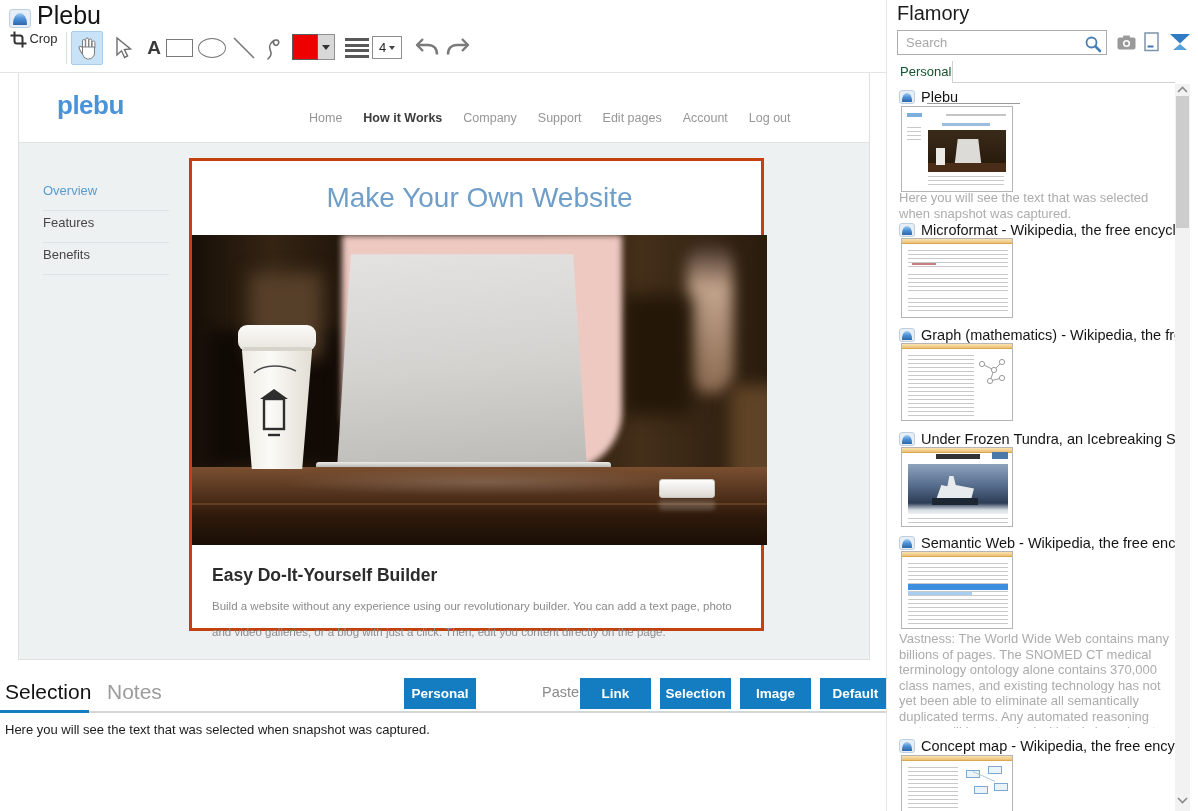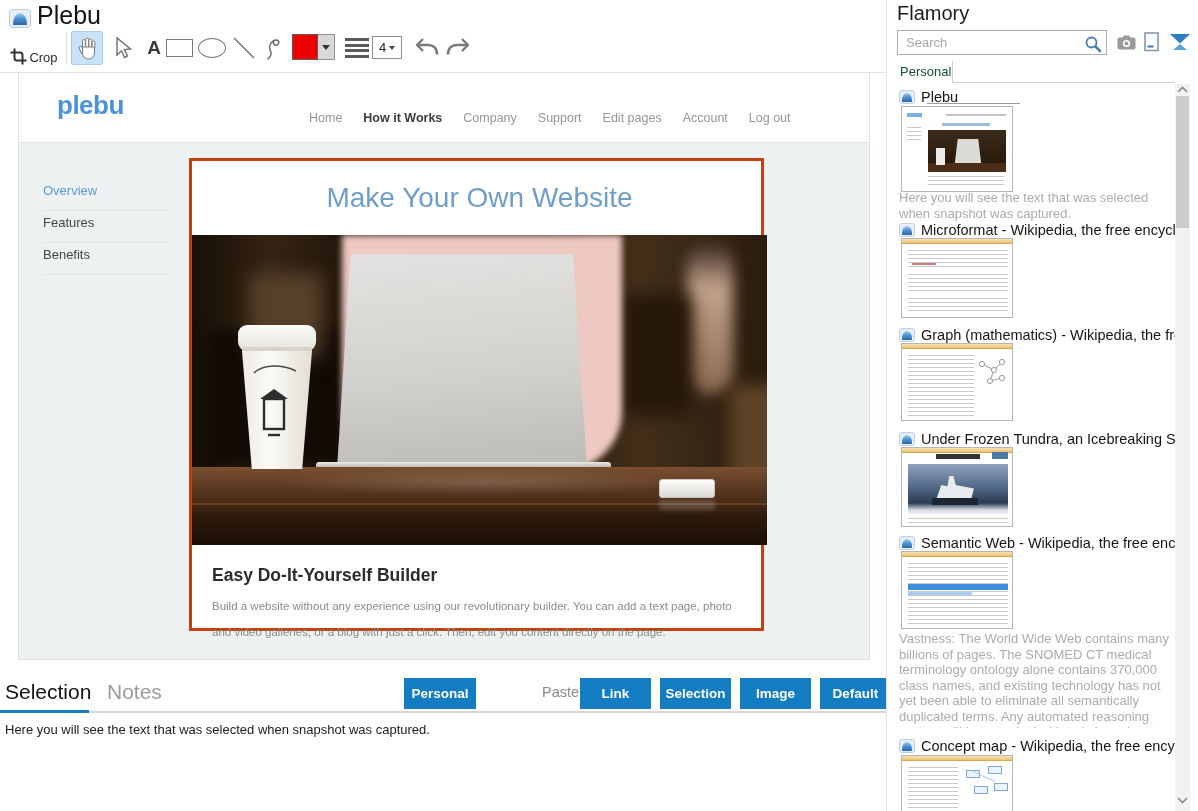--- a/index.html
+++ b/index.html
@@ -15,21 +15,21 @@
 
   
   .fl-icon{display:inline-block;position:relative;background:#e7eef6;border:1px solid #bcd0e2;border-radius:3px;overflow:hidden;}
   .fl-icon .dome{position:absolute;left:15%;bottom:10%;width:70%;height:72%;
      border-radius:50% 50% 4% 4% / 90% 90% 8% 8%;
      background:linear-gradient(180deg,#a8cdf0 0%,#4f93d8 45%,#2d66ab 100%);}
 
   
   .toolbar{left:0;top:28px;width:893px;height:44px;}
   .tool{position:absolute;top:3px;width:32px;height:34px;display:flex;align-items:center;justify-content:center;}
-  .crop-tool{left:6px;width:56px;display:flex;gap:2px;align-items:flex-end;}
+  .crop-tool{left:6px;width:56px;display:flex;gap:2px;align-items:flex-start;}
   .crop-label{font-size:13px;color:#2b2b2b;}
   .tb-sep{position:absolute;left:66px;top:4px;width:1px;height:32px;background:#ddd;}
   .hand-tool{left:71px;background:#c8e3f8;border:1px solid #a6cdec;border-radius:2px;}
   .cursor-tool{left:106px;}
   .text-tool{left:138px;font-size:19px;font-weight:bold;color:#3a3a3a;}
   .rect-tool{left:163px;} .rect-glyph{width:27px;height:18px;border:1.6px solid #787878;}
   .ellipse-tool{left:196px;} .ellipse-glyph{width:28px;height:20px;border:1.6px solid #787878;border-radius:50%;}
   .line-tool{left:228px;} .squig-tool{left:258px;}
   .swatch{position:absolute;left:292px;top:6px;width:26px;height:26px;border:1px solid #5d5d5d;}
   .swatch-dd{position:absolute;left:318px;top:6px;width:17px;height:26px;background:#d8d8d8;border:1px solid #909090;border-left:0;

